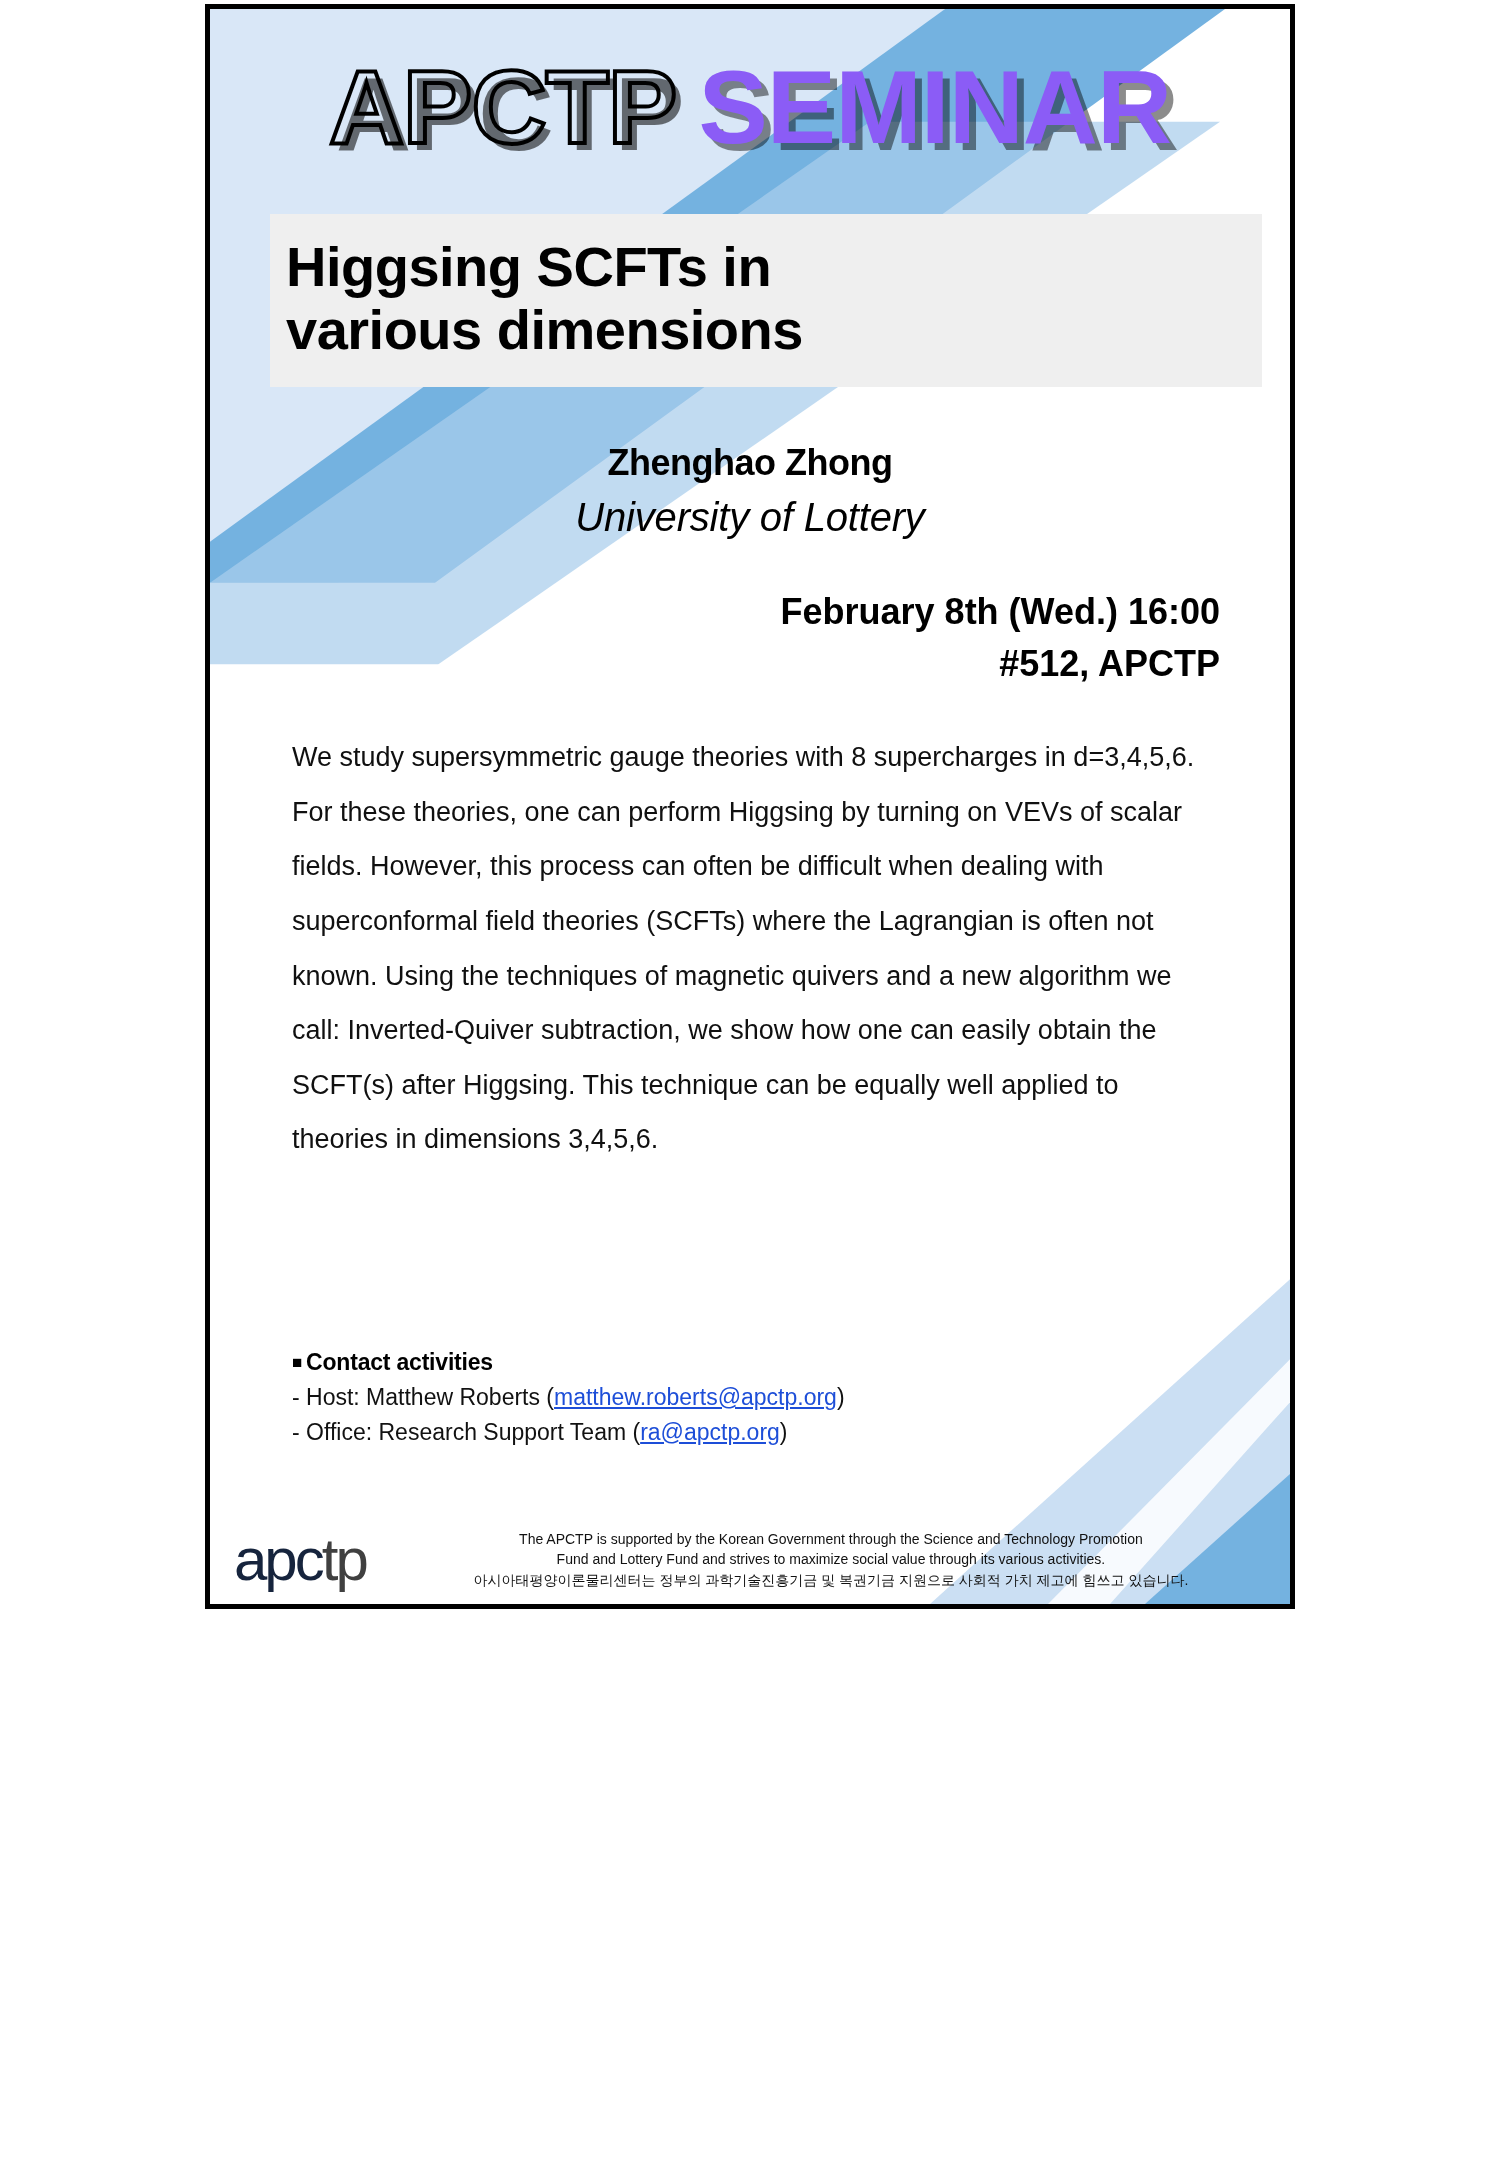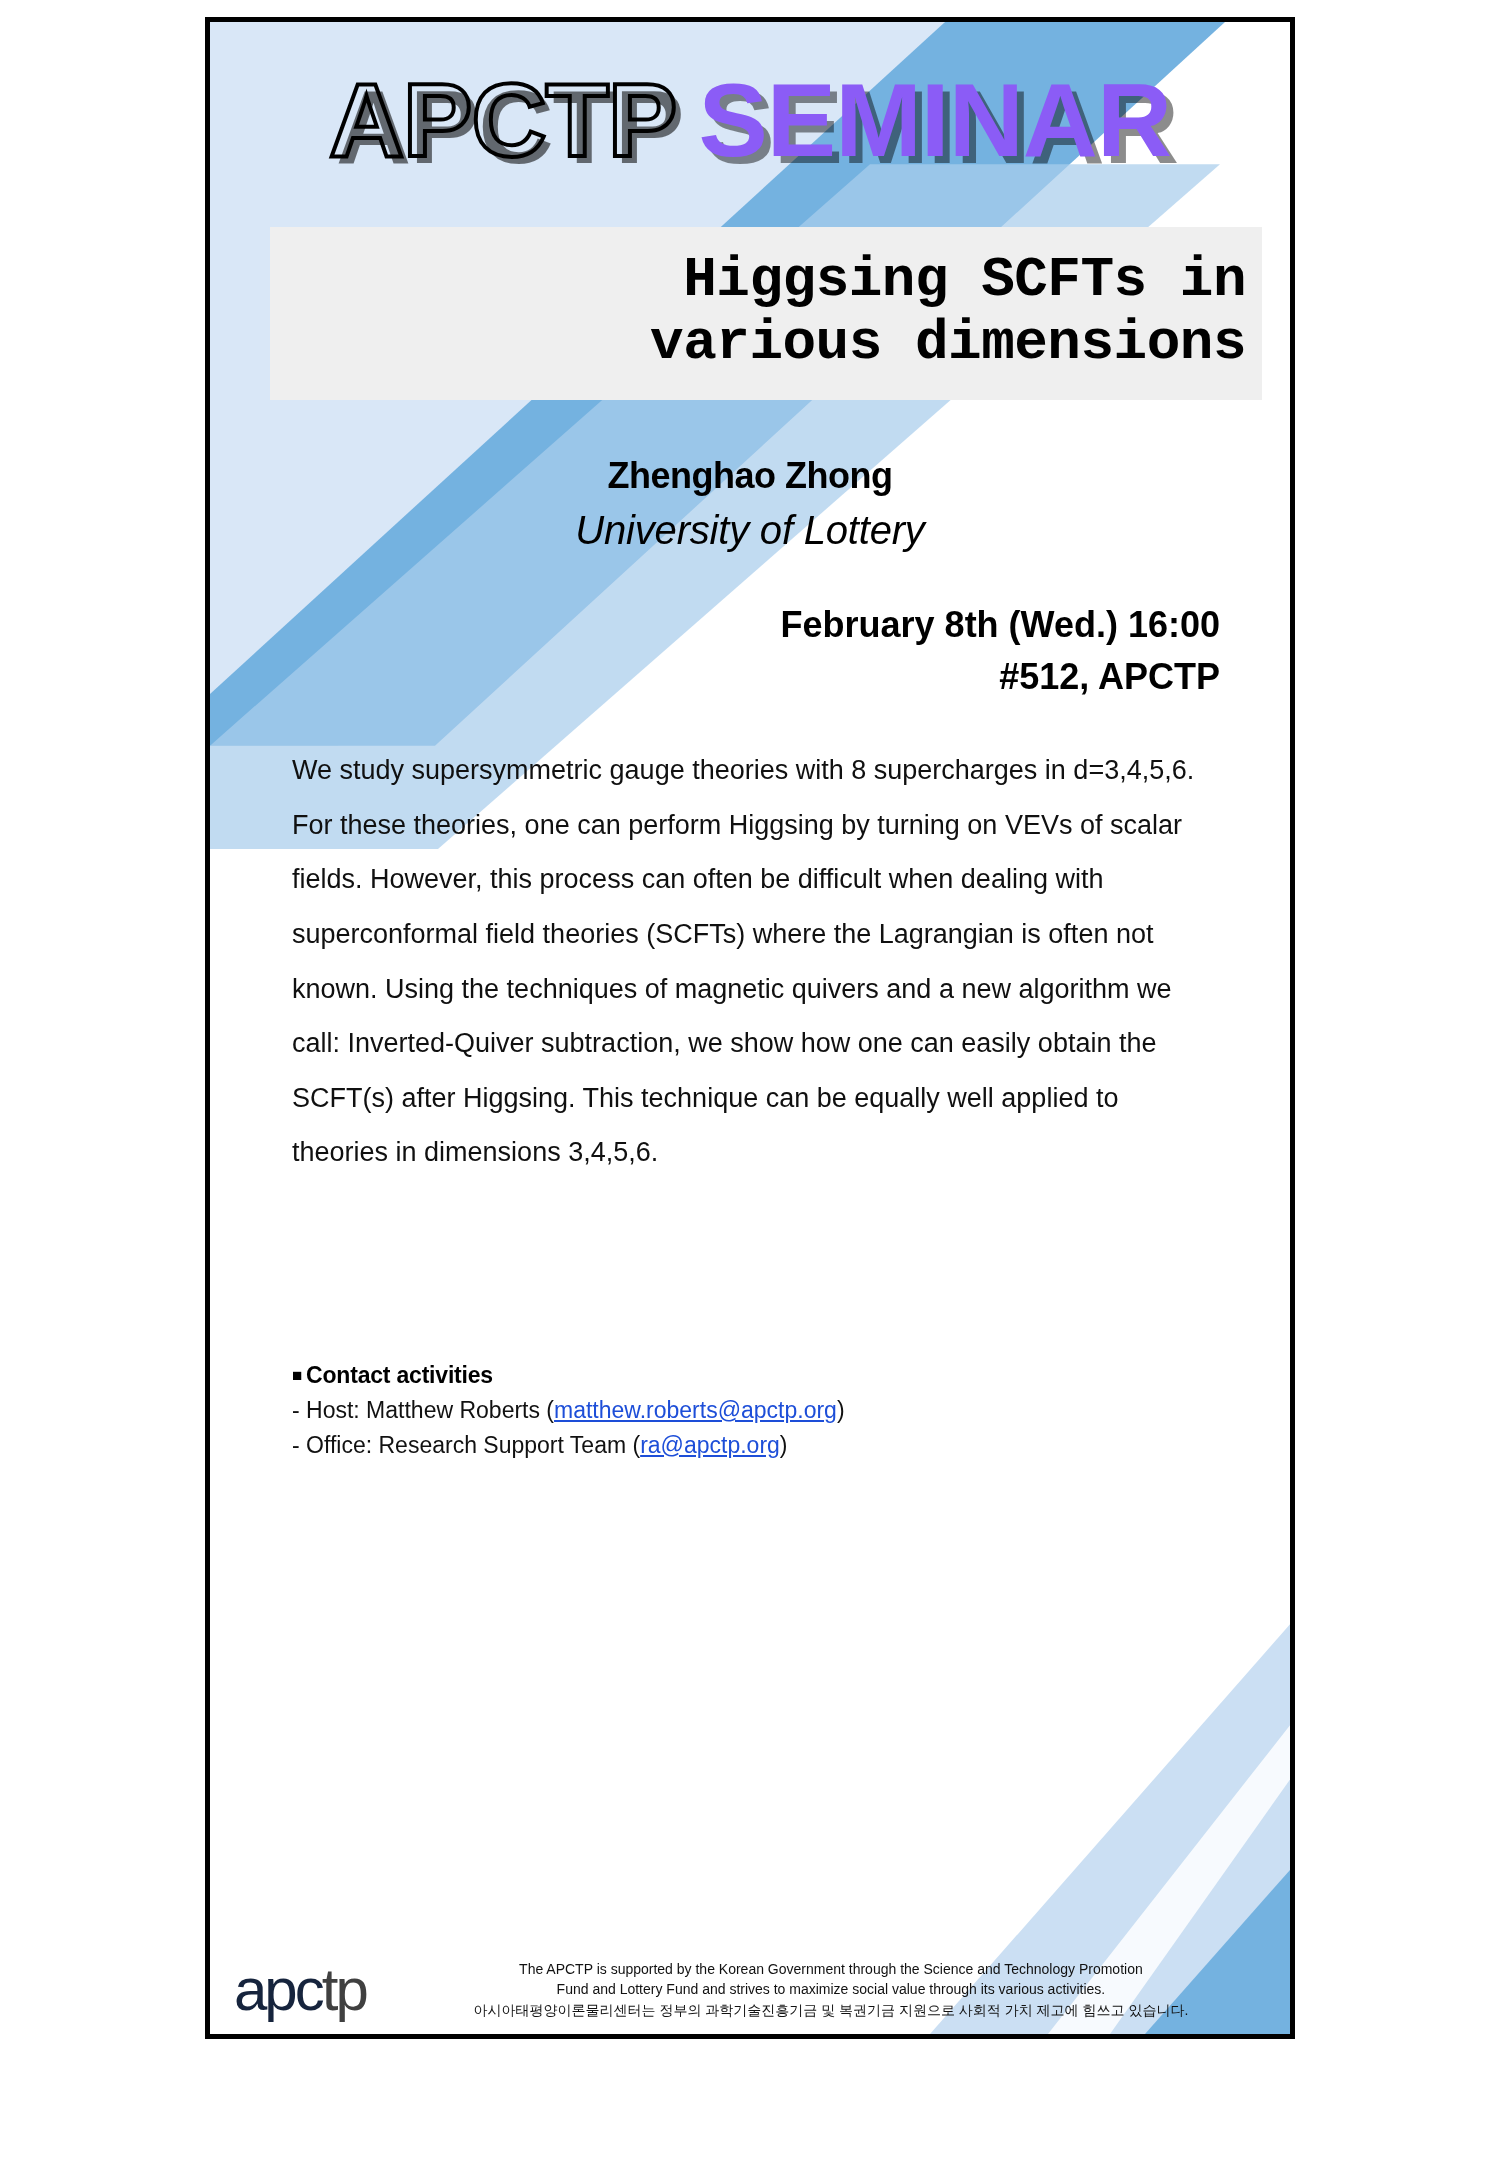--- a/index.html
+++ b/index.html
@@ -3,22 +3,22 @@
 <meta charset="utf-8">
 <style>
   html, body {
     margin: 0;
     padding: 0;
     background: #ffffff;
   }
   #poster {
     position: relative;
     width: 1090px;
-    height: 2022px;
-    margin: 17px auto;
+    height: 1605px;
+    margin: 4px auto;
     background: #ffffff;
     overflow: hidden;
     font-family: "Liberation Sans", sans-serif;
     box-sizing: border-box;
     border: 5px solid #000000;
   }
   
   .bg-layer {
     position: absolute;
     inset: 0;
@@ -64,22 +64,21 @@
     font-family: Liberation Sans, sans-serif;
   }
 
   
   .title-band {
     position: relative;
     z-index: 3;
     margin: 55px 28px 0 60px;
     background: #efefef;
     padding: 22px 16px 26px 16px;
-    text-align: right;
-    font-family: Liberation Mono, monospace;
+    text-align: left;
   }
   .title-line {
     font-size: 56px;
     font-weight: 700;
     color: #000000;
     line-height: 1.12;
     letter-spacing: -0.5px;
   }
 
   

